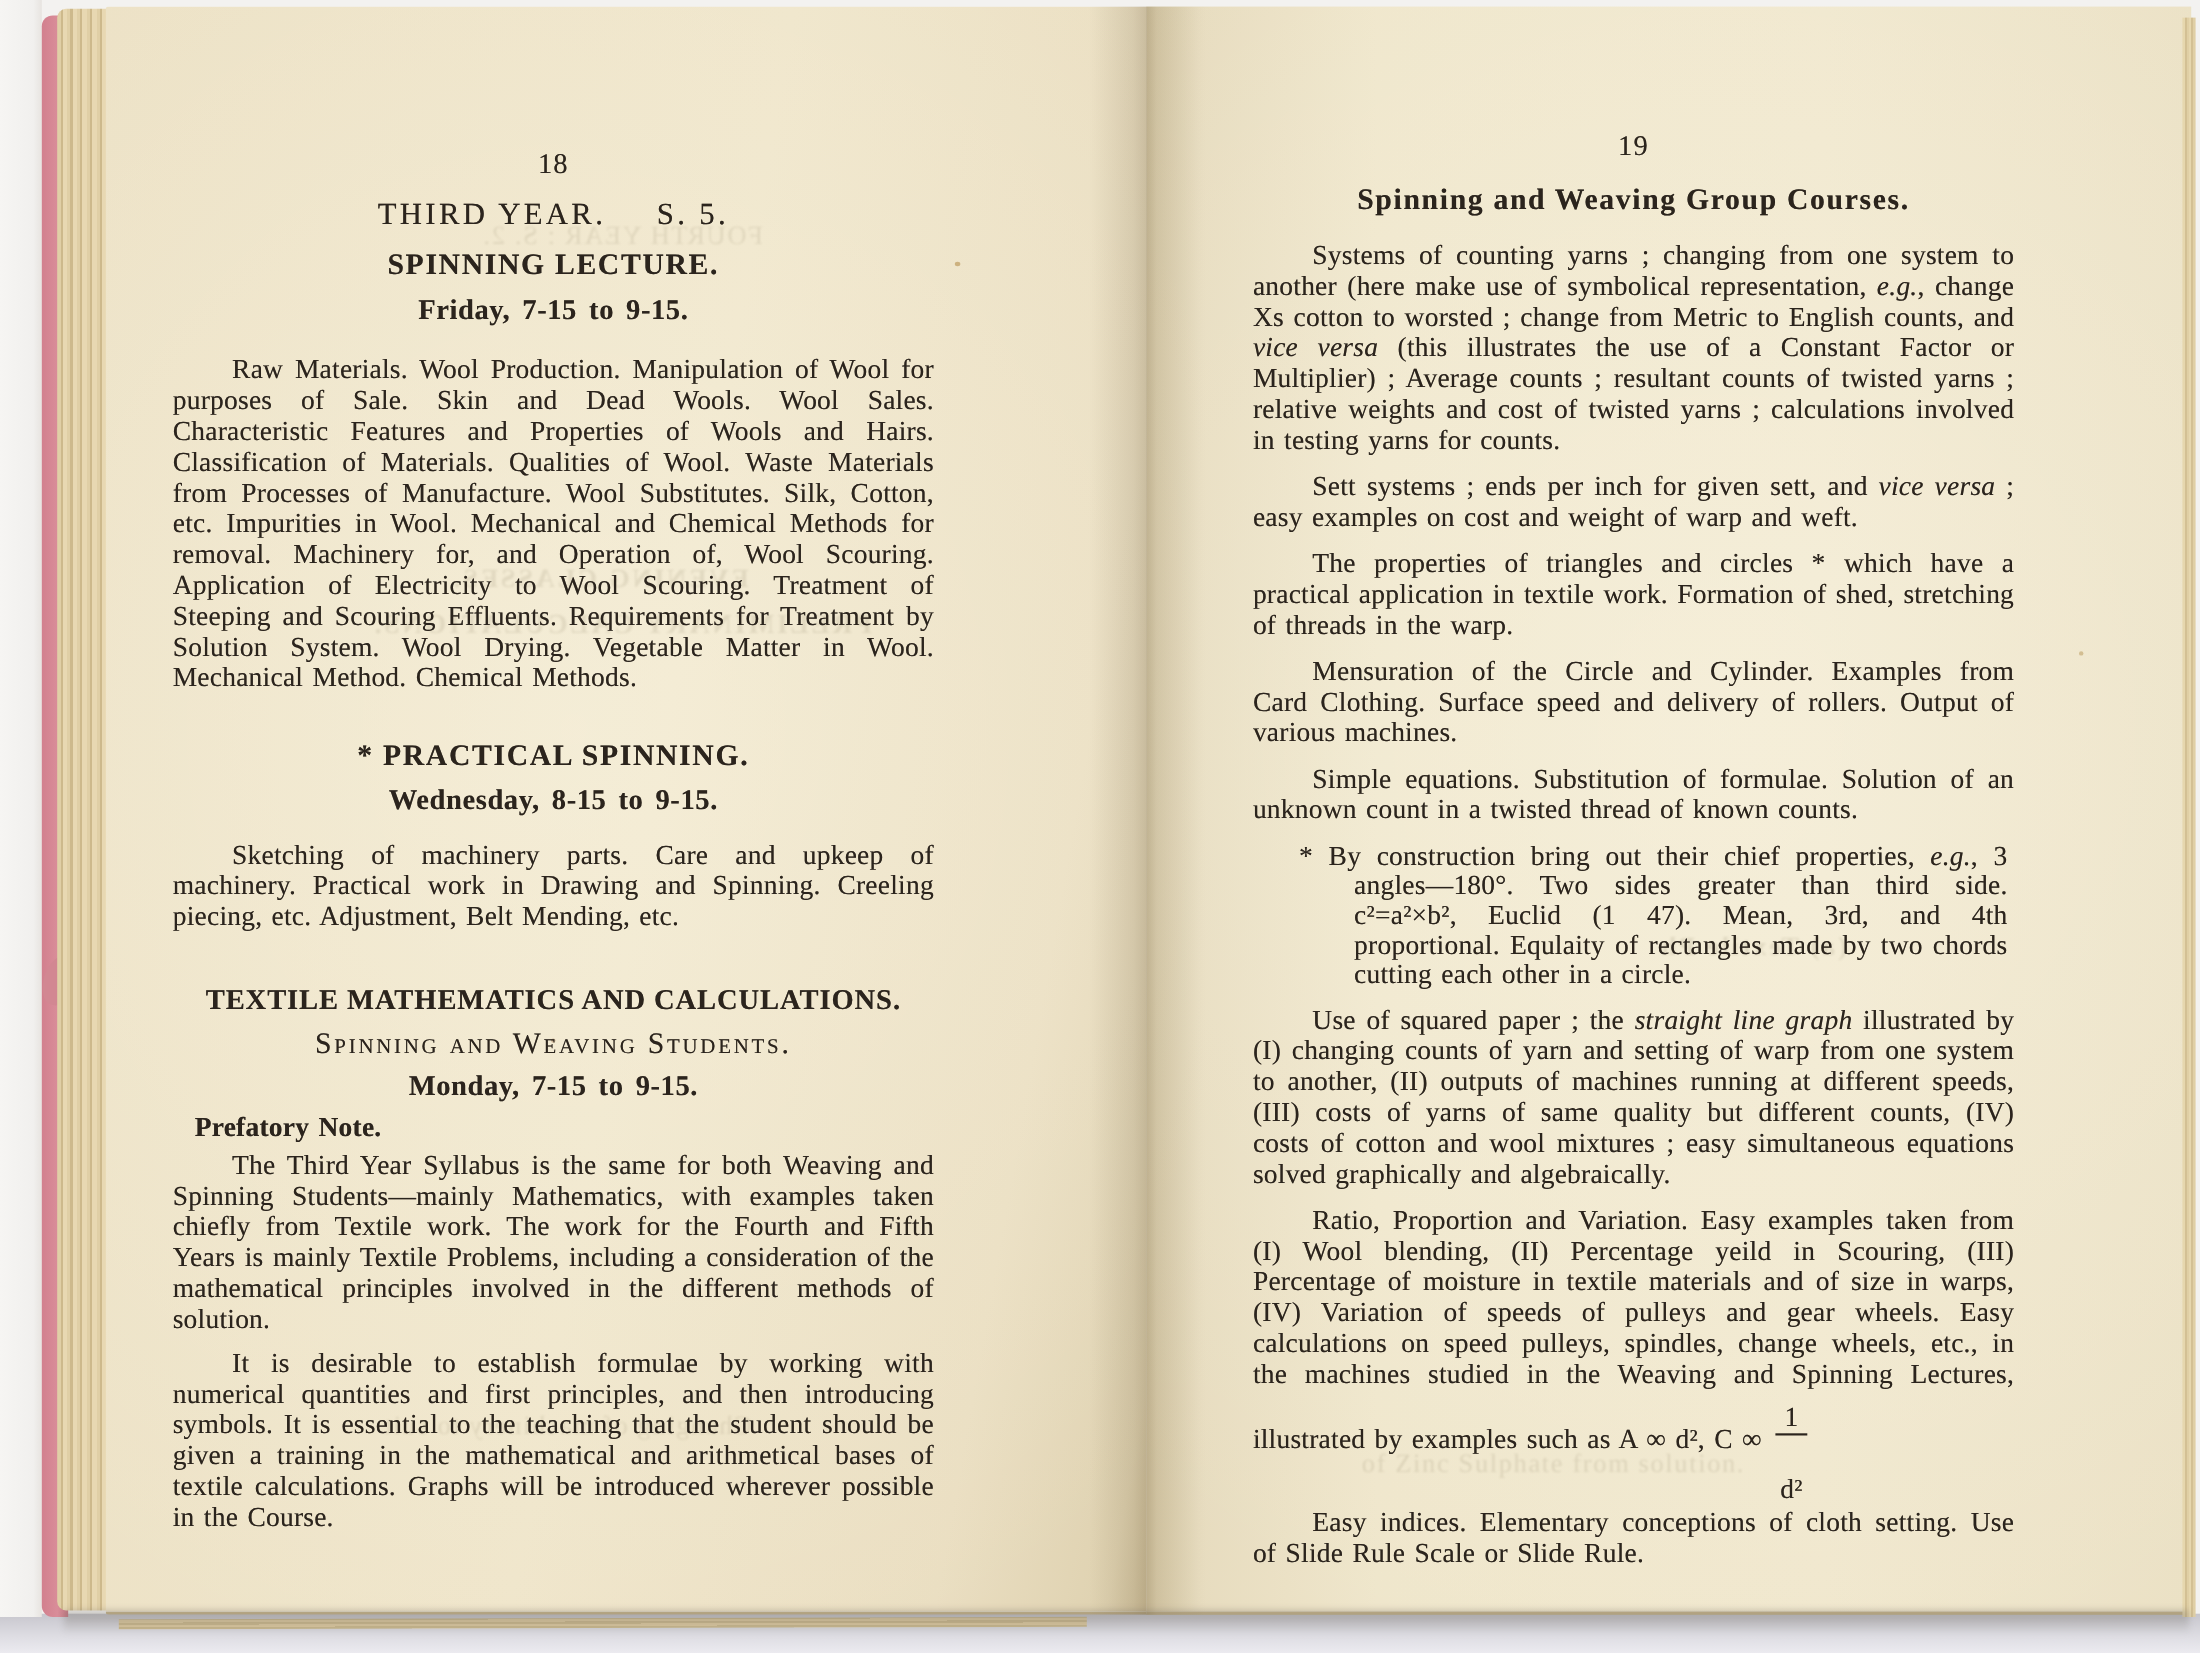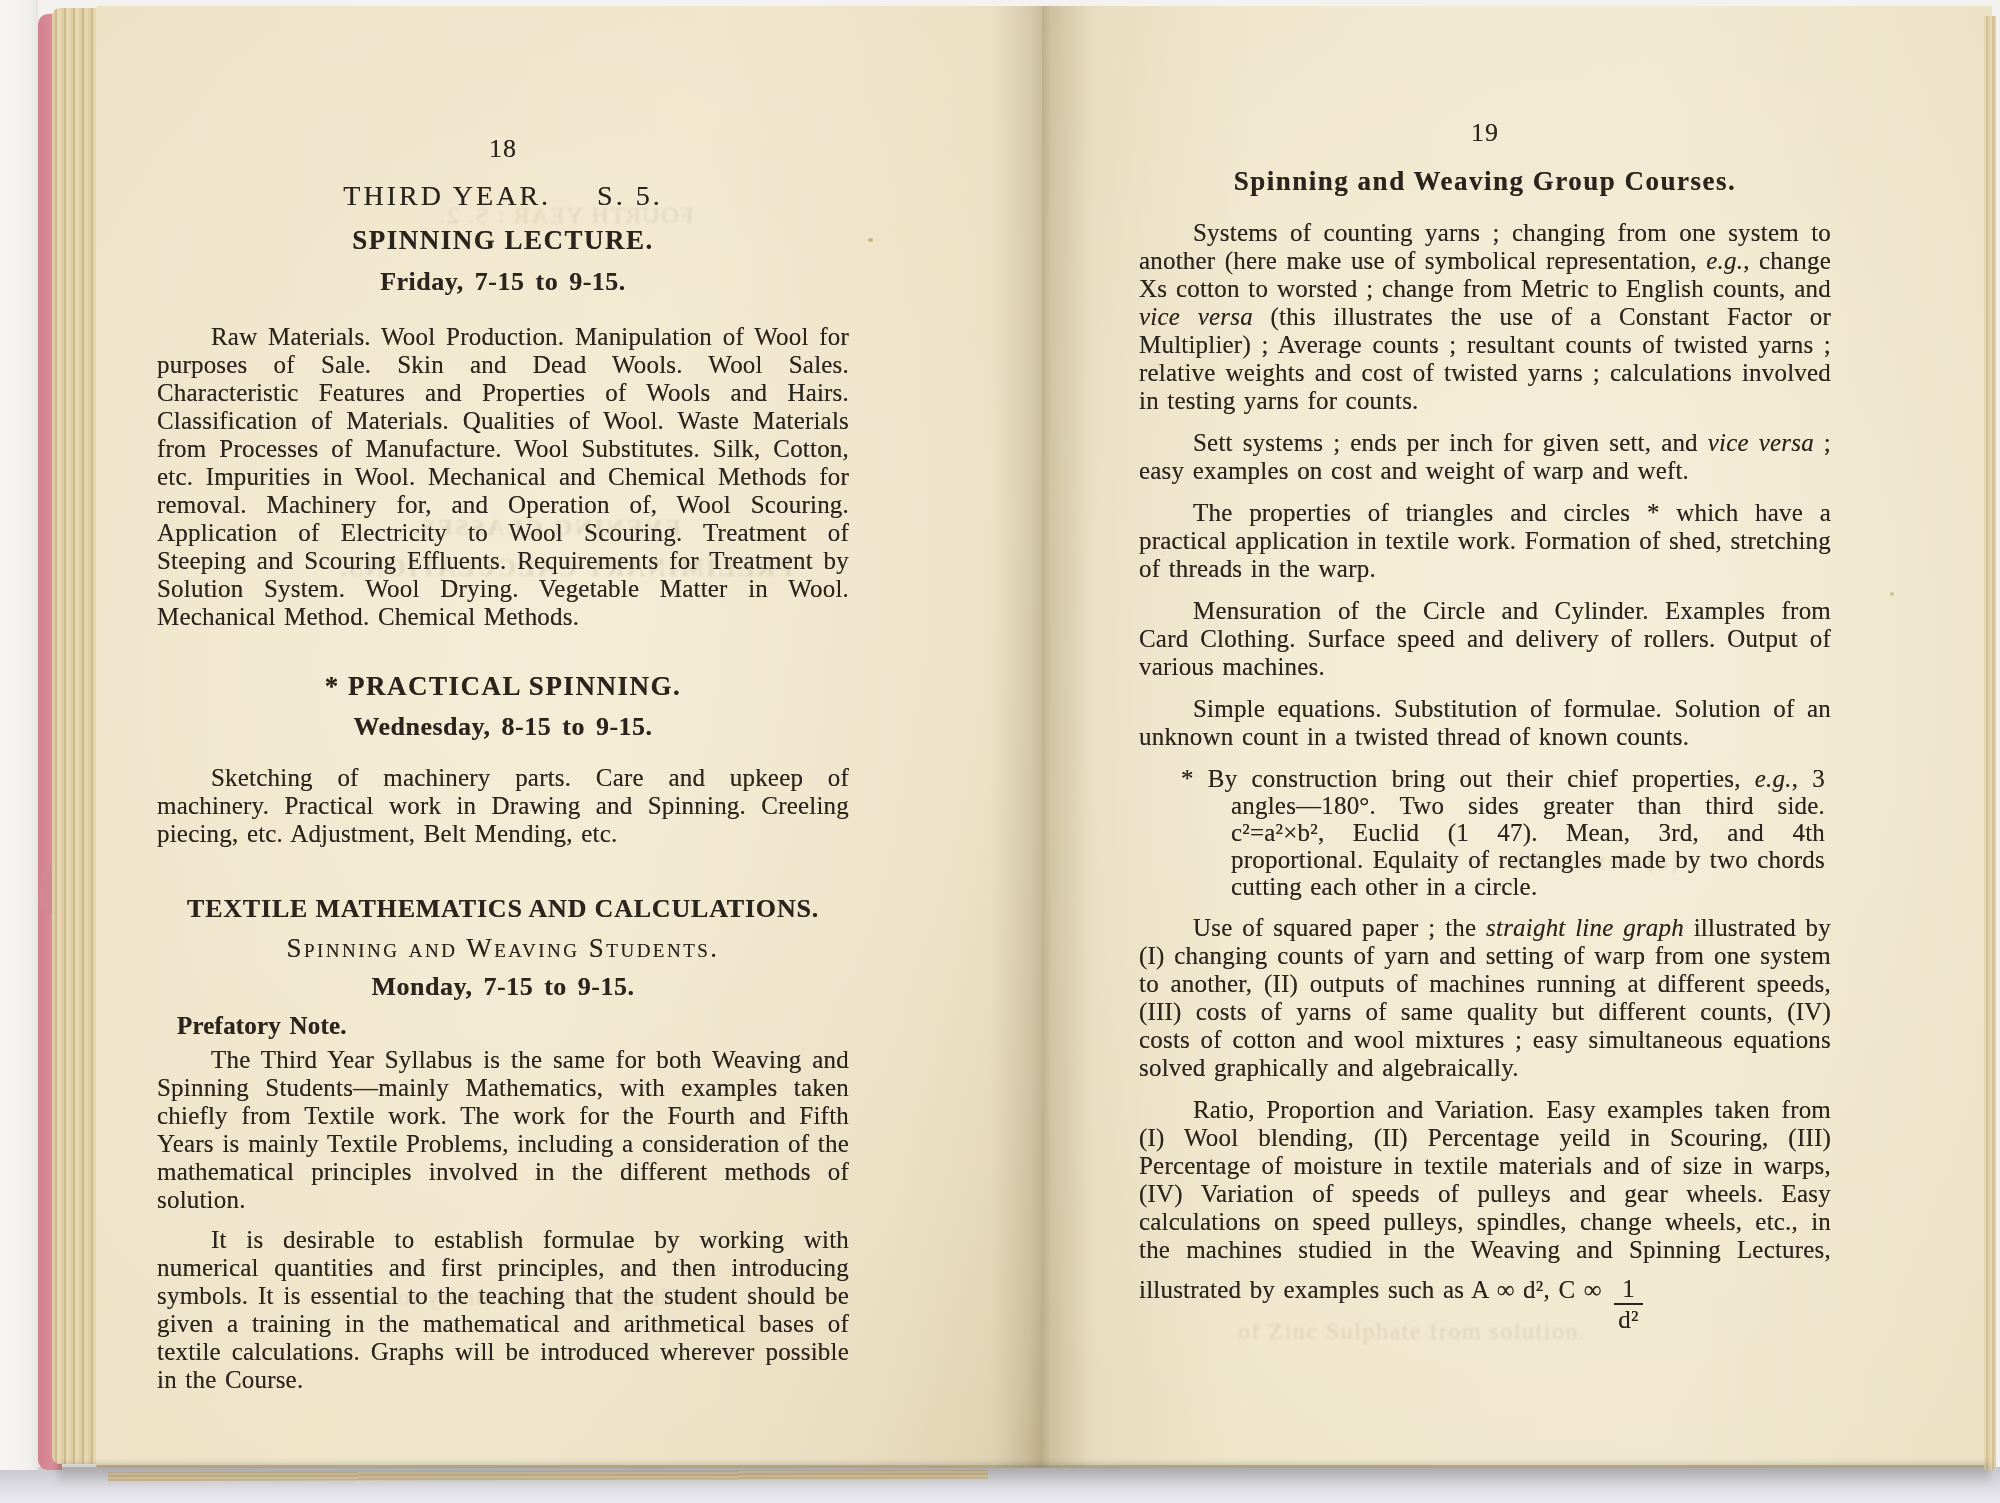--- a/index.html
+++ b/index.html
@@ -126,21 +126,21 @@
   .mt-rh { margin-top: 18px; }
   .mt-rp1 { margin-top: 22px; }
   .mt-rp { margin-top: 14px; }
 
   .frac {
     display: inline-flex; flex-direction: column; vertical-align: middle;
     text-align: center; line-height: 1.05; text-indent: 0;
     position: relative; top: 12px; margin-left: 4px;
   }
   .frac .num { border-bottom: 2px solid #2b241d; padding: 0 8px 1px; }
-  .frac .den { padding-top: 2px; }
+  .frac .den { padding-top: 2px; margin-top: 35px; }
 
   
   .ghost {
     position: absolute; color: #6e6244; opacity: .13; filter: blur(1.1px);
     white-space: nowrap; pointer-events: none; letter-spacing: 1.5px;
   }
   .ghost.mirror { transform: scaleX(-1); }
   .ghost.gbold { font-weight: bold; letter-spacing: 2.5px; }
 
   .speck { position: absolute; border-radius: 50%; pointer-events: none; }
@@ -220,14 +220,15 @@
 
     <p class="body-para footnote-block mt-rp"><span>* By construction bring out their chief properties, </span><i>e.g.</i><span>, 3 angles—180°.  Two sides greater than third side. c²=a²×b², Euclid (1 47).  Mean, 3rd, and 4th proportional.  Equlaity of rectangles made by two chords cutting each other in a circle.</span></p>
 
     <p class="body-para mt-rp"><span>Use of squared paper ; the </span><i>straight line graph</i><span> illustrated by (I) changing counts of yarn and setting of warp from one system to another, (II) outputs of machines running at different speeds, (III) costs of yarns of same quality but different counts, (IV) costs of cotton and wool mixtures ;  easy simultaneous equations solved graphically and algebraically.</span></p>
 
     <p class="body-para mt-rp"><span>Ratio, Proportion and Variation.  Easy examples taken from (I) Wool blending, (II) Percentage yeild in Scouring, (III) Percentage of moisture in textile materials and of size in warps, (IV) Variation of speeds of pulleys and gear wheels.  Easy calculations on speed pulleys, spindles, change wheels, etc., in the machines studied in the Weaving and Spinning Lectures, illustrated by examples such as A ∞ d², C ∞ </span><span class="frac">
           <span class="num">1</span>
           <span class="den">d²</span>
         </span></p>
 
+    <p class="body-para mt-rp">Easy indices.  Elementary conceptions of cloth setting. Use of Slide Rule Scale or Slide Rule.</p>
   </div>
 </div>
 
 </body></html>

